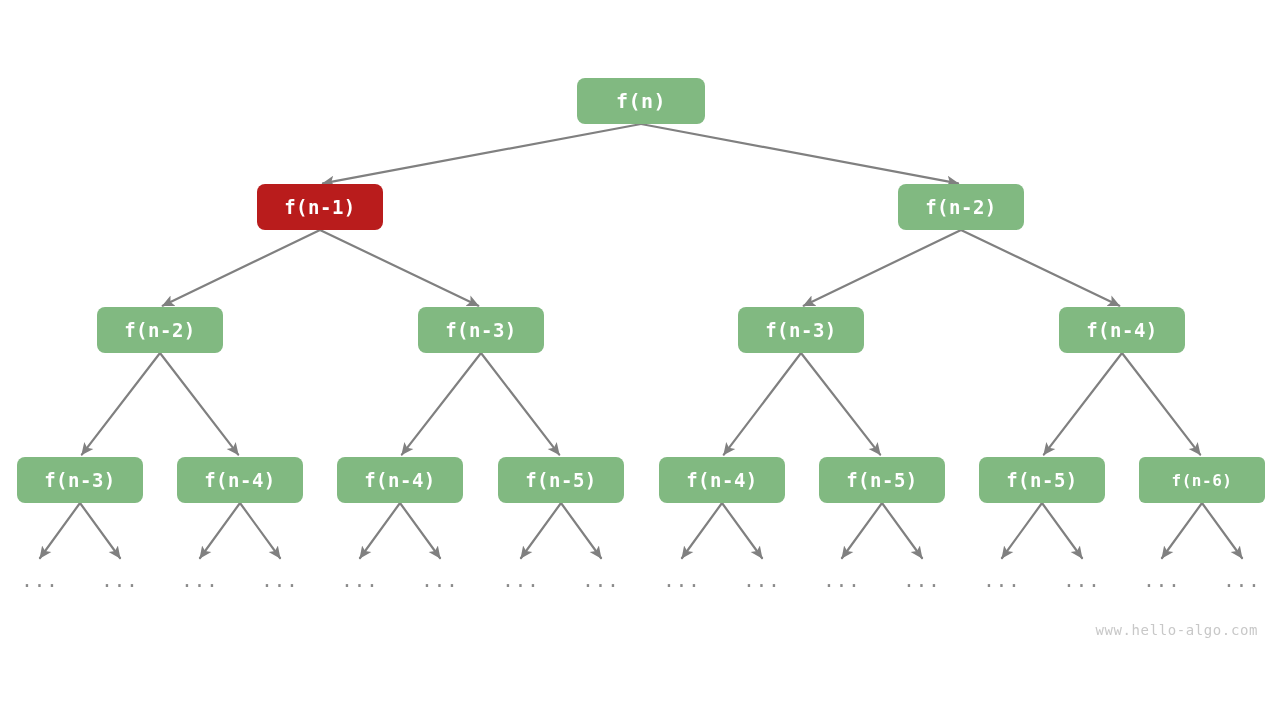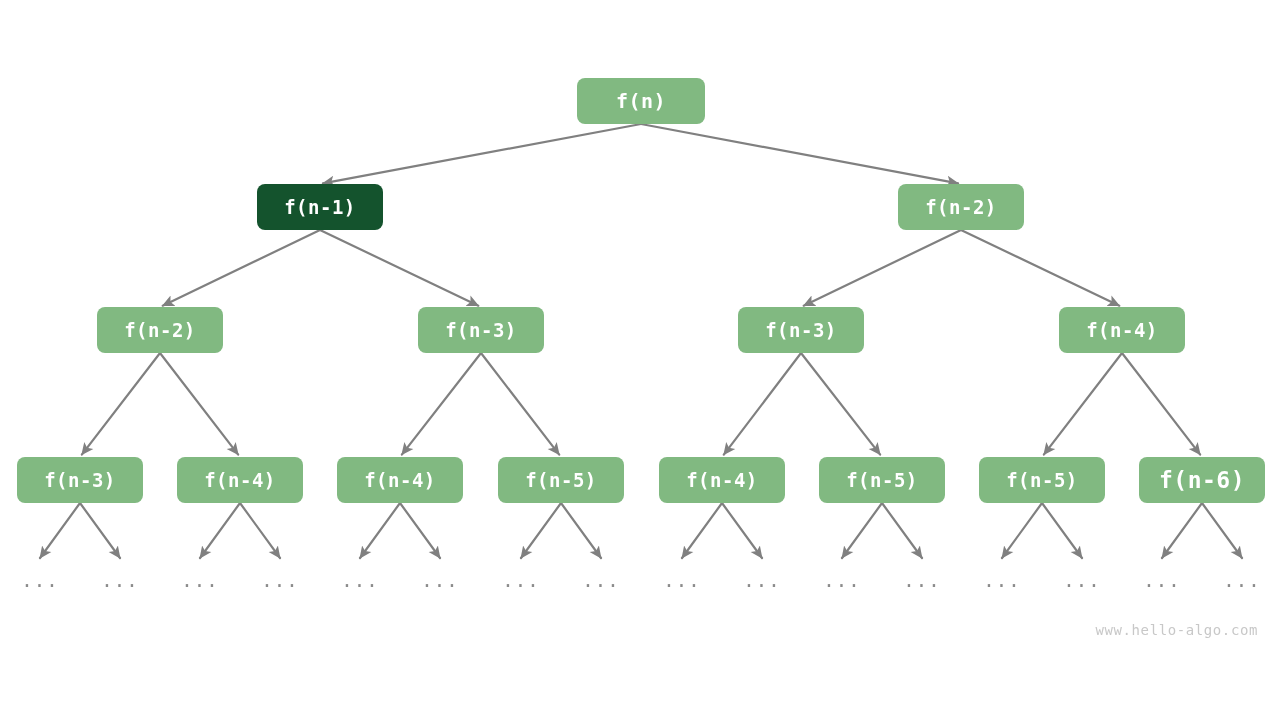--- a/index.html
+++ b/index.html
@@ -111,21 +111,21 @@
         <line x1="1042" y1="503" x2="1082" y2="558" stroke="#808080" stroke-width="2.2" stroke-linecap="round" marker-end="url(#arrowhead)"></line>
         <line x1="1202" y1="503" x2="1162" y2="558" stroke="#808080" stroke-width="2.2" stroke-linecap="round" marker-end="url(#arrowhead)"></line>
         <line x1="1202" y1="503" x2="1242" y2="558" stroke="#808080" stroke-width="2.2" stroke-linecap="round" marker-end="url(#arrowhead)"></line>
       </g>
   </svg>
 
   <div id="node-layer">
       <div class="node" style="left: 577px; top: 78px; width: 128px; height: 46px; font-size: 20px; background: rgb(129, 185, 129); color: rgb(255, 255, 255);">
         <span>f(n)</span>
       </div>
-      <div class="node" style="left: 257px; top: 184px; width: 126px; height: 46px; font-size: 19px; background: #14532d; color: rgb(255, 255, 255);">
+      <div class="node" style="left: 257px; top: 184px; width: 126px; height: 46px; font-size: 19px; background: #b91c1c; color: rgb(255, 255, 255);">
         <span>f(n-1)</span>
       </div>
       <div class="node" style="left: 898px; top: 184px; width: 126px; height: 46px; font-size: 19px; background: rgb(129, 185, 129); color: rgb(255, 255, 255);">
         <span>f(n-2)</span>
       </div>
       <div class="node" style="left: 97px; top: 307px; width: 126px; height: 46px; font-size: 19px; background: rgb(129, 185, 129); color: rgb(255, 255, 255);">
         <span>f(n-2)</span>
       </div>
       <div class="node" style="left: 418px; top: 307px; width: 126px; height: 46px; font-size: 19px; background: rgb(129, 185, 129); color: rgb(255, 255, 255);">
         <span>f(n-3)</span>
@@ -150,21 +150,21 @@
       </div>
       <div class="node" style="left: 659px; top: 457px; width: 126px; height: 46px; font-size: 19px; background: rgb(129, 185, 129); color: rgb(255, 255, 255);">
         <span>f(n-4)</span>
       </div>
       <div class="node" style="left: 819px; top: 457px; width: 126px; height: 46px; font-size: 19px; background: rgb(129, 185, 129); color: rgb(255, 255, 255);">
         <span>f(n-5)</span>
       </div>
       <div class="node" style="left: 979px; top: 457px; width: 126px; height: 46px; font-size: 19px; background: rgb(129, 185, 129); color: rgb(255, 255, 255);">
         <span>f(n-5)</span>
       </div>
-      <div class="node" style="left: 1139px; top: 457px; width: 126px; height: 46px; font-size: 23px; background: rgb(129, 185, 129); color: rgb(255, 255, 255);">
+      <div class="node" style="left: 1139px; top: 457px; width: 126px; height: 46px; font-size: 16px; background: rgb(129, 185, 129); color: rgb(255, 255, 255); border-radius: 6px;">
         <span>f(n-6)</span>
       </div>
     </div>
   <div id="ellipsis-layer">
       <div class="ellipsis" style="left: 40px; top: 585px; color: rgb(140, 140, 140);">···</div>
       <div class="ellipsis" style="left: 120px; top: 585px; color: rgb(140, 140, 140);">···</div>
       <div class="ellipsis" style="left: 200px; top: 585px; color: rgb(140, 140, 140);">···</div>
       <div class="ellipsis" style="left: 280px; top: 585px; color: rgb(140, 140, 140);">···</div>
       <div class="ellipsis" style="left: 360px; top: 585px; color: rgb(140, 140, 140);">···</div>
       <div class="ellipsis" style="left: 440px; top: 585px; color: rgb(140, 140, 140);">···</div>

